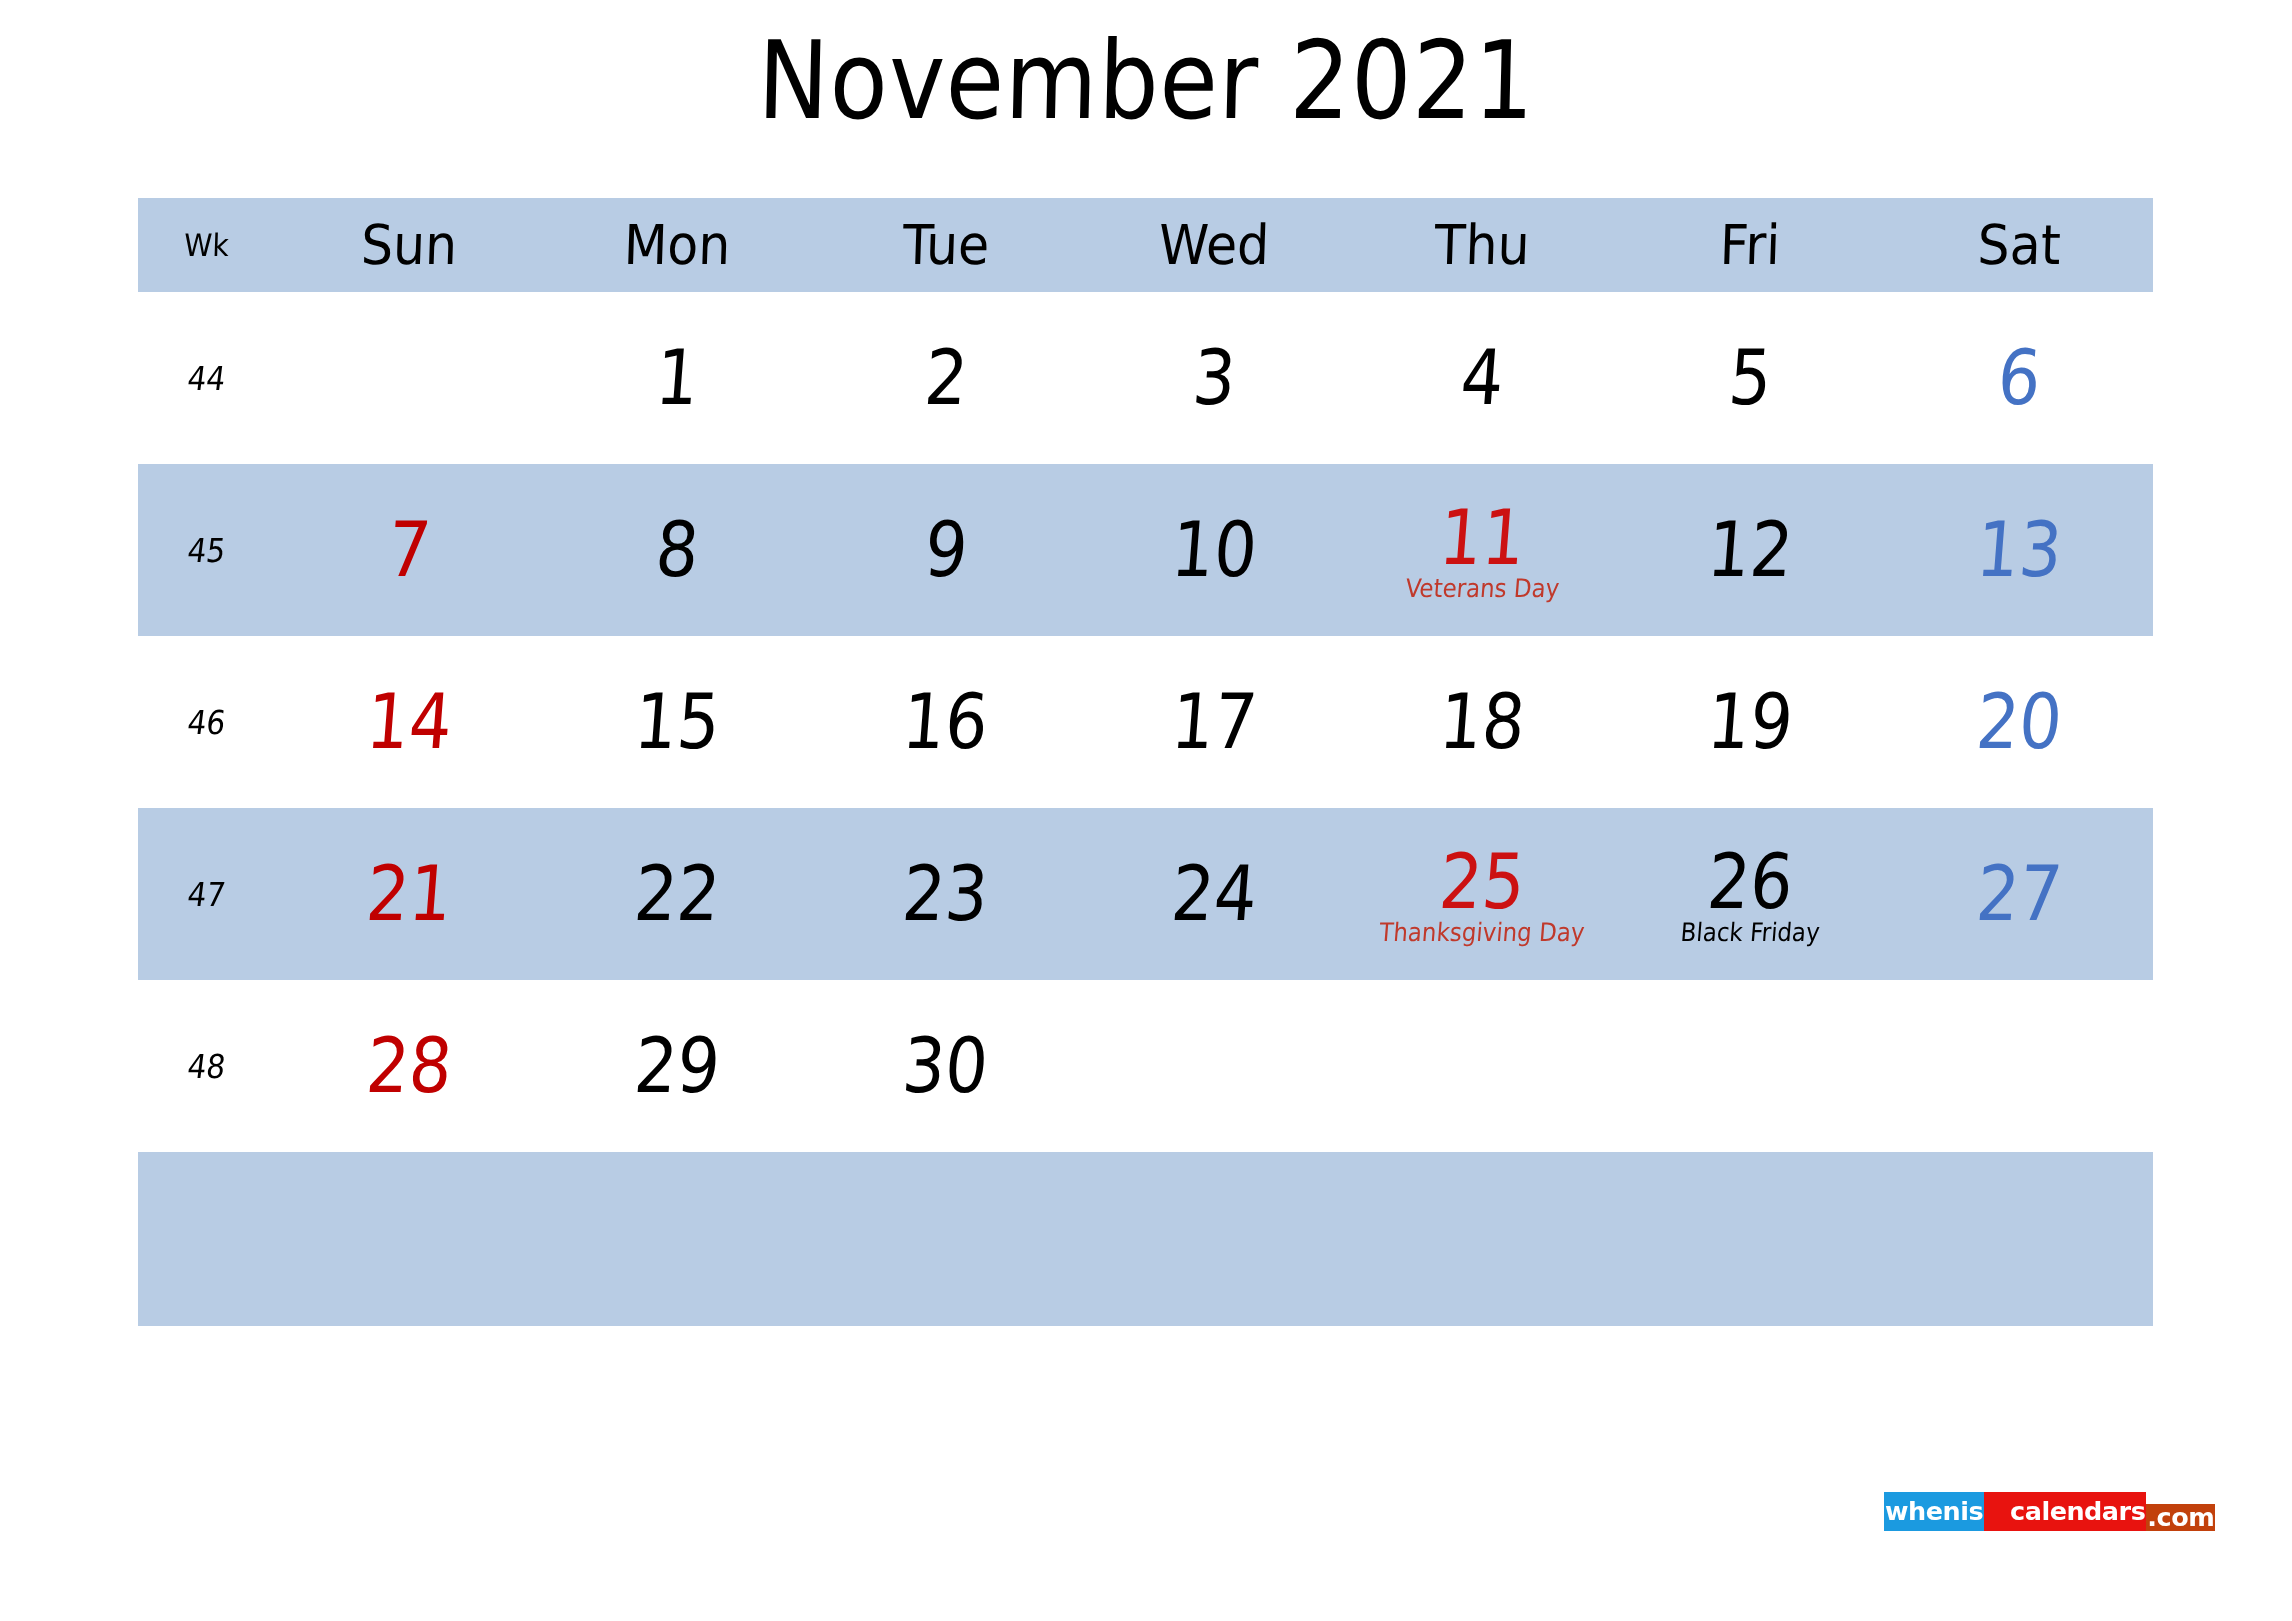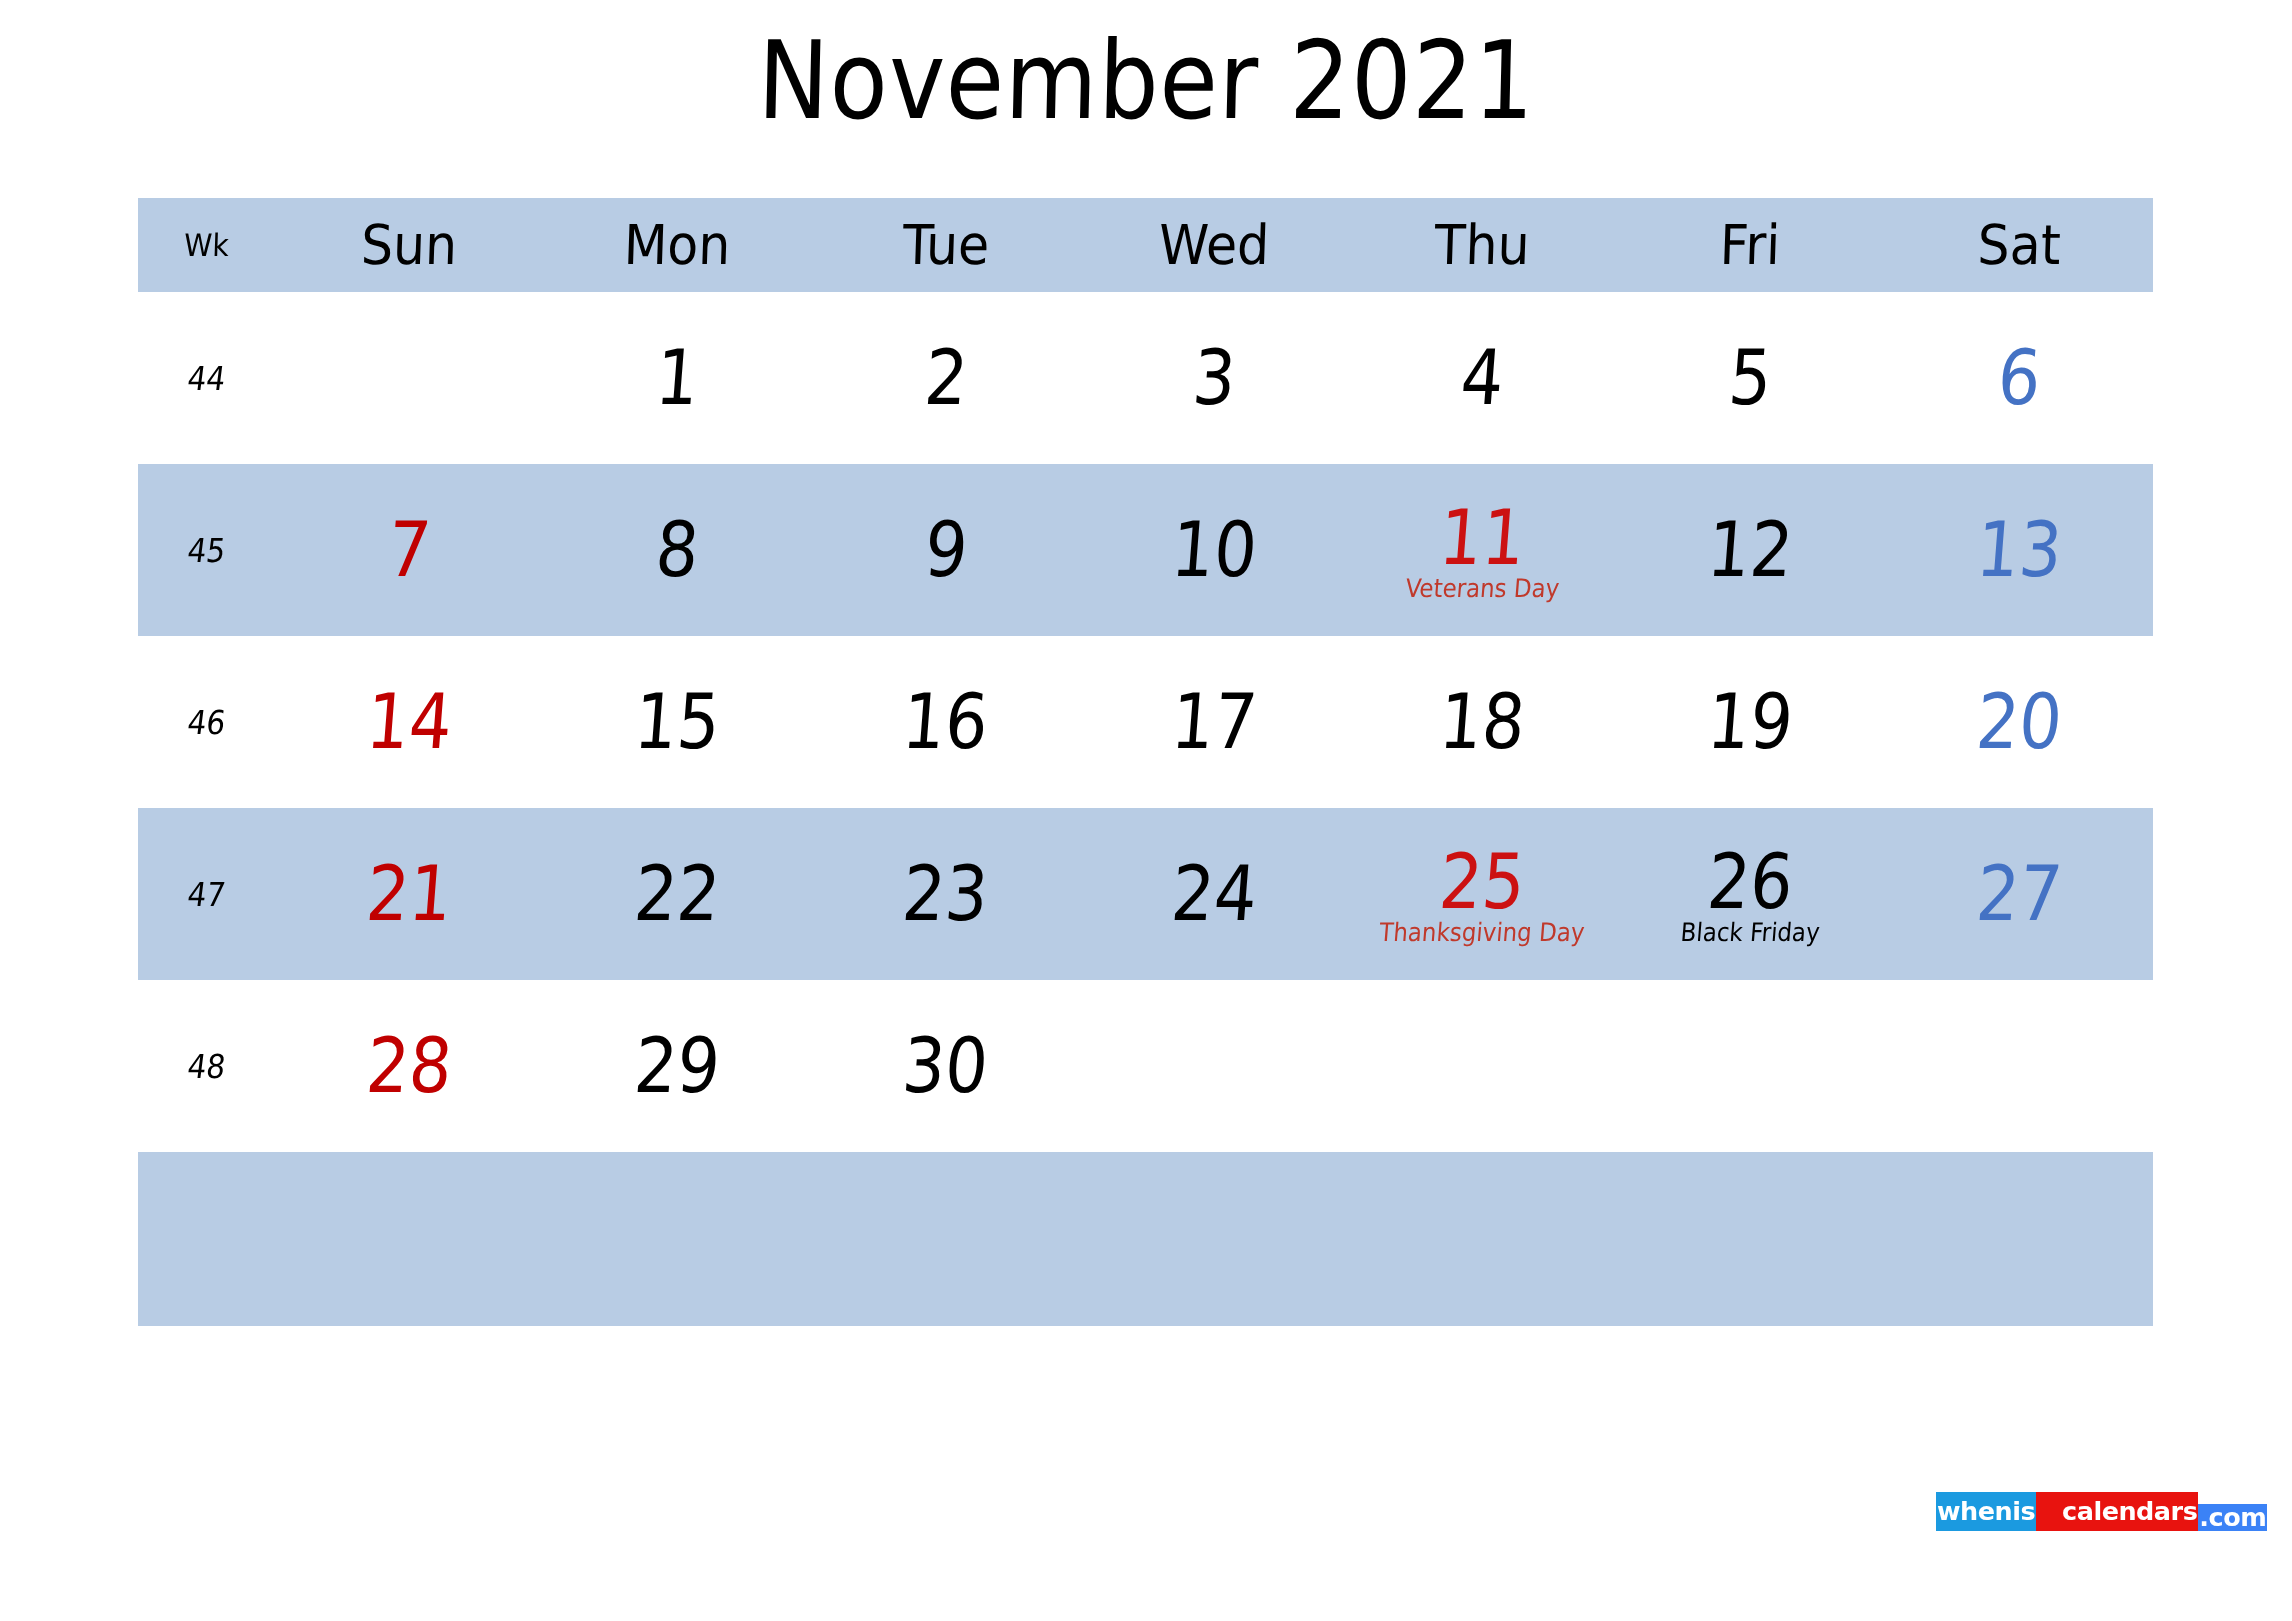--- a/index.html
+++ b/index.html
@@ -119,40 +119,40 @@
     transform: scaleX(0.9) skewX(-5deg);
   }
   .day-note.red { color: #c0392b; }
   .day-note.black { color: #000000; }
 
   .day-num.has-note { margin-bottom: -5.9px; }
 
   
   .watermark {
     position: absolute;
-    left: 1936px;
+    left: 1884px;
     top: 1492px;
     height: 39px;
     display: flex;
     align-items: stretch;
     font-family: "DejaVu Sans", sans-serif;
     font-size: 25.5px;
     line-height: 29px;
     font-weight: 700;
     color: #ffffff;
     letter-spacing: -0.5px;
   }
   .wm-seg {
     display: flex;
     align-items: center;
     padding: 0 1px;
   }
   .wm-blue  { background: #1b9ae0; }
   .wm-red   { background: #e8130f; padding-left: 26px; }
-  .wm-green { background: #3b82f6; margin-top: 12px; }
+  .wm-green { background: #c2410c; margin-top: 12px; }
 </style>
 </head>
 <body>
 
 <div class="cal-title">November 2021</div>
 
 <table class="cal-table">
   <colgroup>
     <col class="c-wk">
     <col class="c-day">

